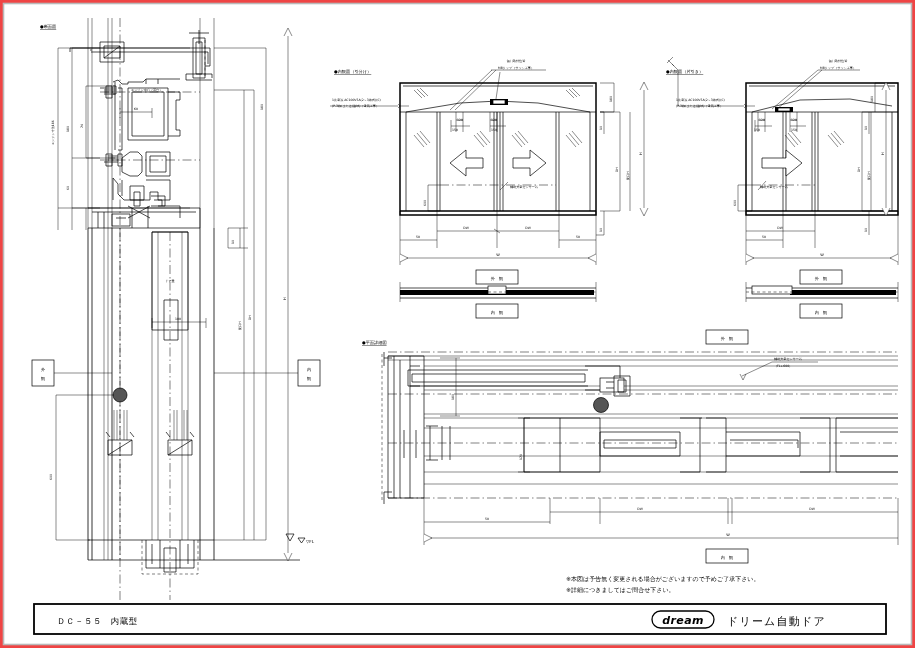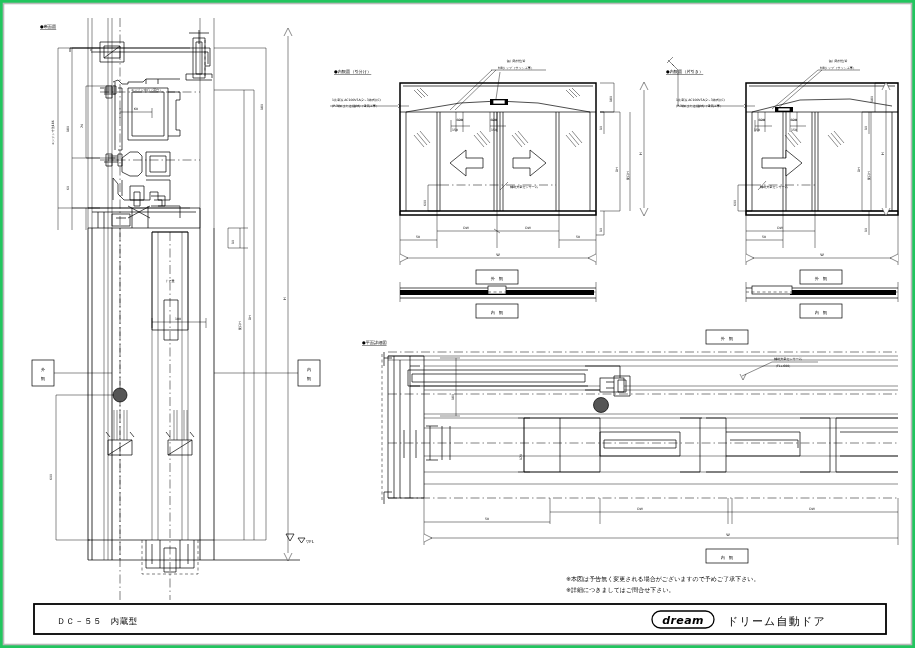--- a/index.html
+++ b/index.html
@@ -1,18 +1,18 @@
 <!DOCTYPE html>
 <html><head>
 <meta charset="utf-8">
 <style>
   html,body{margin:0;padding:0;background:#ffffff;}
   body{width:915px;height:648px;overflow:hidden;
        font-family:"DejaVu Sans","Liberation Sans",sans-serif;}
-  #sheet{position:relative;width:915px;height:648px;background:#22c55e;}
+  #sheet{position:relative;width:915px;height:648px;background:#ef4444;}
   svg{display:block;}
   .ln{stroke:#000;stroke-width:.7;fill:none;}
   .ln2{stroke:#000;stroke-width:1.5;fill:none;}
   .lnthin{stroke:#000;stroke-width:.45;fill:none;}
   .dash{stroke:#000;stroke-width:.5;fill:none;stroke-dasharray:9 3 1.5 3;}
   .dashed{stroke:#000;stroke-width:.5;fill:none;stroke-dasharray:3 2.5;}
   .dim{stroke:#000;stroke-width:.45;fill:none;}
   .wht{fill:#fff;stroke:#000;stroke-width:.7;}
   .blk{fill:#000;stroke:none;}
   text{font-family:"DejaVu Sans","Liberation Sans",sans-serif;fill:#000;}

